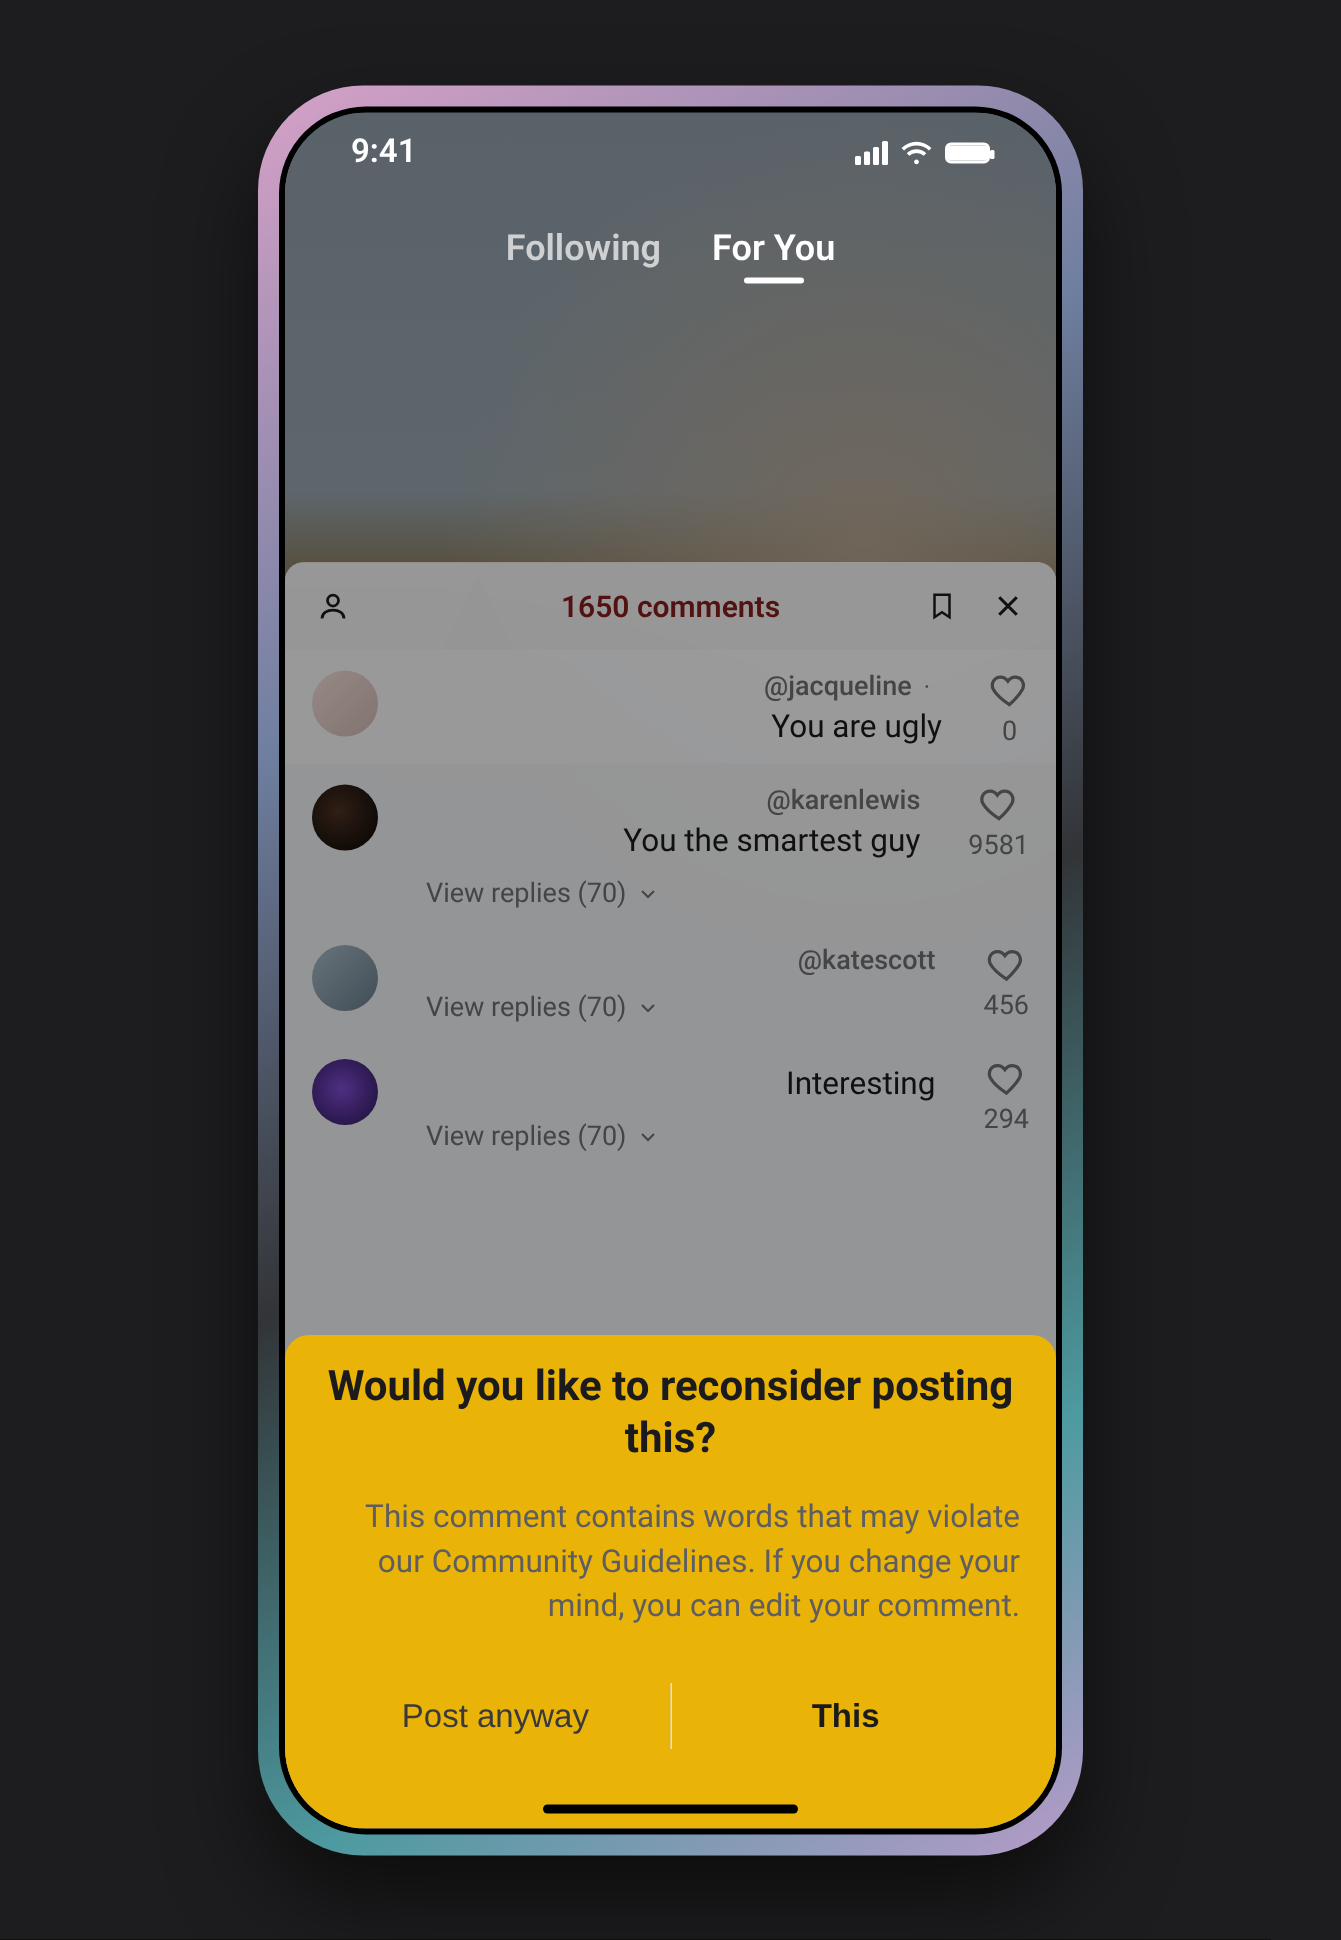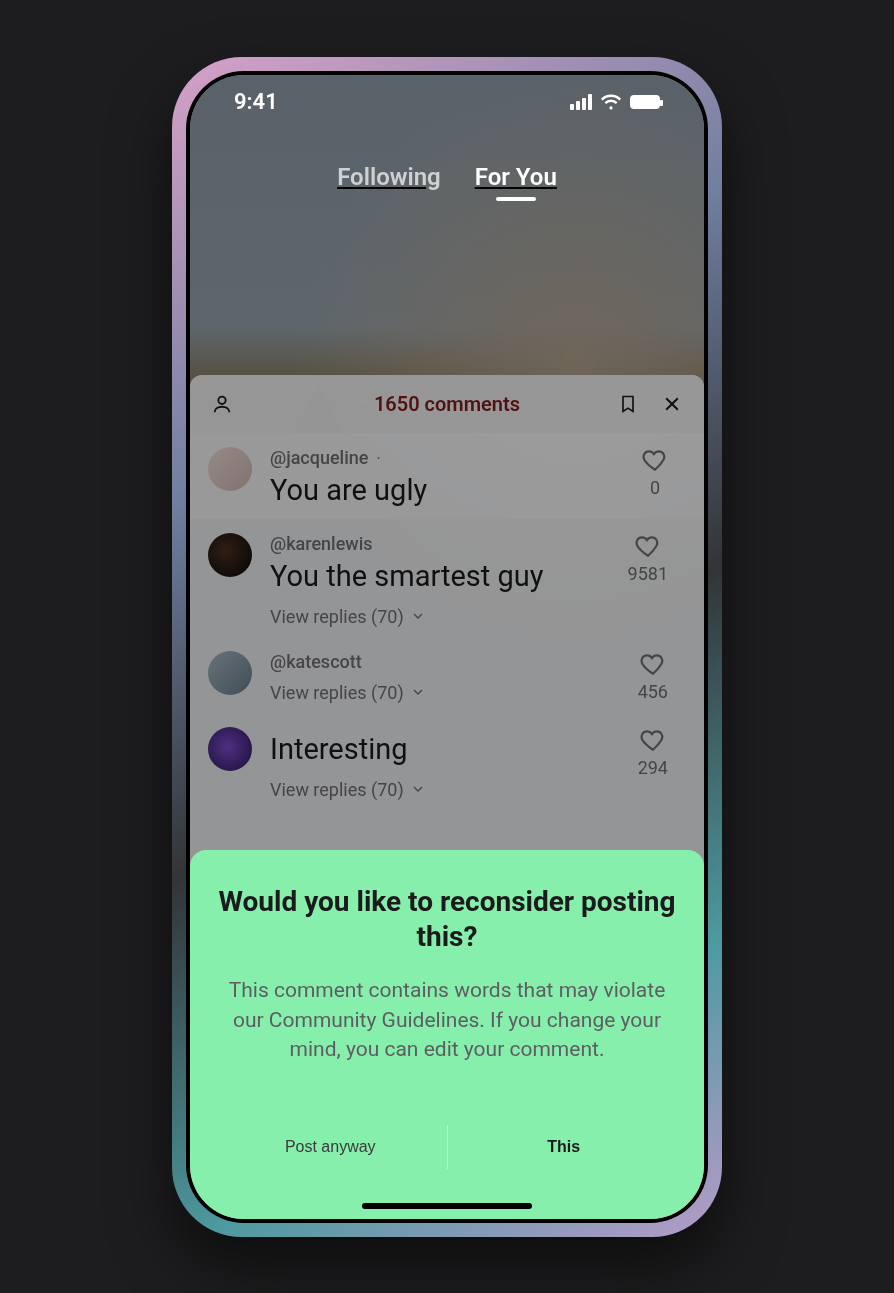--- a/index.html
+++ b/index.html
@@ -83,29 +83,28 @@
   .bars span:nth-child(1){height:6px} .bars span:nth-child(2){height:9px}
   .bars span:nth-child(3){height:12px} .bars span:nth-child(4){height:16px}
   .wifi-icon, .battery-icon { display:inline-flex; }
   .battery { width: 30px; height: 14px; border: 2px solid #fff; border-radius: 4px; position: relative; }
   .battery::after { content:""; position:absolute; right:-5px; top:3px; width:3px; height:6px; background:#fff; border-radius:1px; }
   .battery i { display:block; width: 100%; height:100%; background:#fff; border-radius:1px; }
 
   
   .feed-tabs {
     position: absolute;
-    top: 88px;
+    top: 76px;
     left: 0; right: 0;
     display: flex;
     justify-content: center;
     gap: 34px;
     z-index: 5;
     font-size: 24px;
     font-weight: 600;
-    text-decoration: underline;
   }
   .feed-tab { color: rgba(255,255,255,0.7); position: relative; padding-bottom: 10px; }
   .feed-tab.active { color: #fff; }
   .feed-tab.active::after {
     content:"";
     position:absolute; bottom:0; left:50%; transform:translateX(-50%);
     width: 40px; height: 4px; background:#fff; border-radius: 2px;
   }
 
   
@@ -144,69 +143,71 @@
     font-size: 20px;
     color: #7f1d1d;
   }
   .sheet-header .left, .sheet-header .right { display:flex; gap:16px; z-index:1; }
   .icon-btn { width: 28px; height: 28px; display:inline-flex; align-items:center; justify-content:center; color:#1a1a1c; }
 
   .comments-list { flex: 1; overflow: hidden; }
   .comment {
     display: flex;
     align-items: flex-start;
-    padding: 14px 36px 10px 18px;
-    gap: 18px;
+    padding: 14px 18px 10px 18px;
+    gap: 32px;
+    text-align: right;
   }
   .comment.first { background: rgba(255,255,255,0.25); }
   .avatar {
     width: 44px; height: 44px; border-radius: 50%;
     flex-shrink: 0;
   }
   .comment-body { flex: 1; }
   .username { color: #6b6b6f; font-size: 18px; font-weight: 500; }
   .dot { color:#6b6b6f; margin: 0 8px; }
-  .comment-text { font-size: 29px; color: #1a1a1c; margin-top: 4px; line-height:1.3; }
+  .comment-text { font-size: 21px; color: #1a1a1c; margin-top: 4px; line-height:1.3; }
   .view-replies { font-size: 18px; color: #6b6b6f; margin-top: 10px; display:flex; align-items:center; gap:6px; }
   .like-col { display:flex; flex-direction:column; align-items:center; gap:4px; color:#6b6b6f; }
   .like-count { font-size: 18px; }
 
   
   .modal {
     position: absolute;
     left: 0; right: 0; bottom: 0;
-    background: #86efac;
+    background: #eab308;
     z-index: 10;
-    padding: 34px 24px 50px 24px;
+    padding: 16px 24px 50px 24px;
     text-align: center;
     border-top-left-radius: 16px;
     border-top-right-radius: 16px;
   }
   .modal h2 {
     font-size: 28px;
     font-weight: 700;
     color: #1b1b1d;
     line-height: 1.25;
     margin-bottom: 22px;
   }
   .modal p {
     font-size: 21px;
     color: #5e5e62;
     line-height: 1.4;
-    margin-bottom: 60px;
+    margin-bottom: 32px;
+    text-align: right;
   }
   .modal-actions {
     display: flex;
     align-items: center;
     justify-content: center;
     position: relative;
   }
   .modal-btn {
     flex: 1;
-    font-size: 16px;
+    font-size: 22px;
     padding: 12px 0;
     background: none;
     border: none;
     cursor: pointer;
   }
   .modal-btn.secondary { color: #3a3a3d; font-weight: 400; }
   .modal-btn.primary { color: #1b1b1d; font-weight: 700; }
   .divider-v { width: 1px; height: 44px; background: #e2e2e5; }
 
   .home-indicator {

